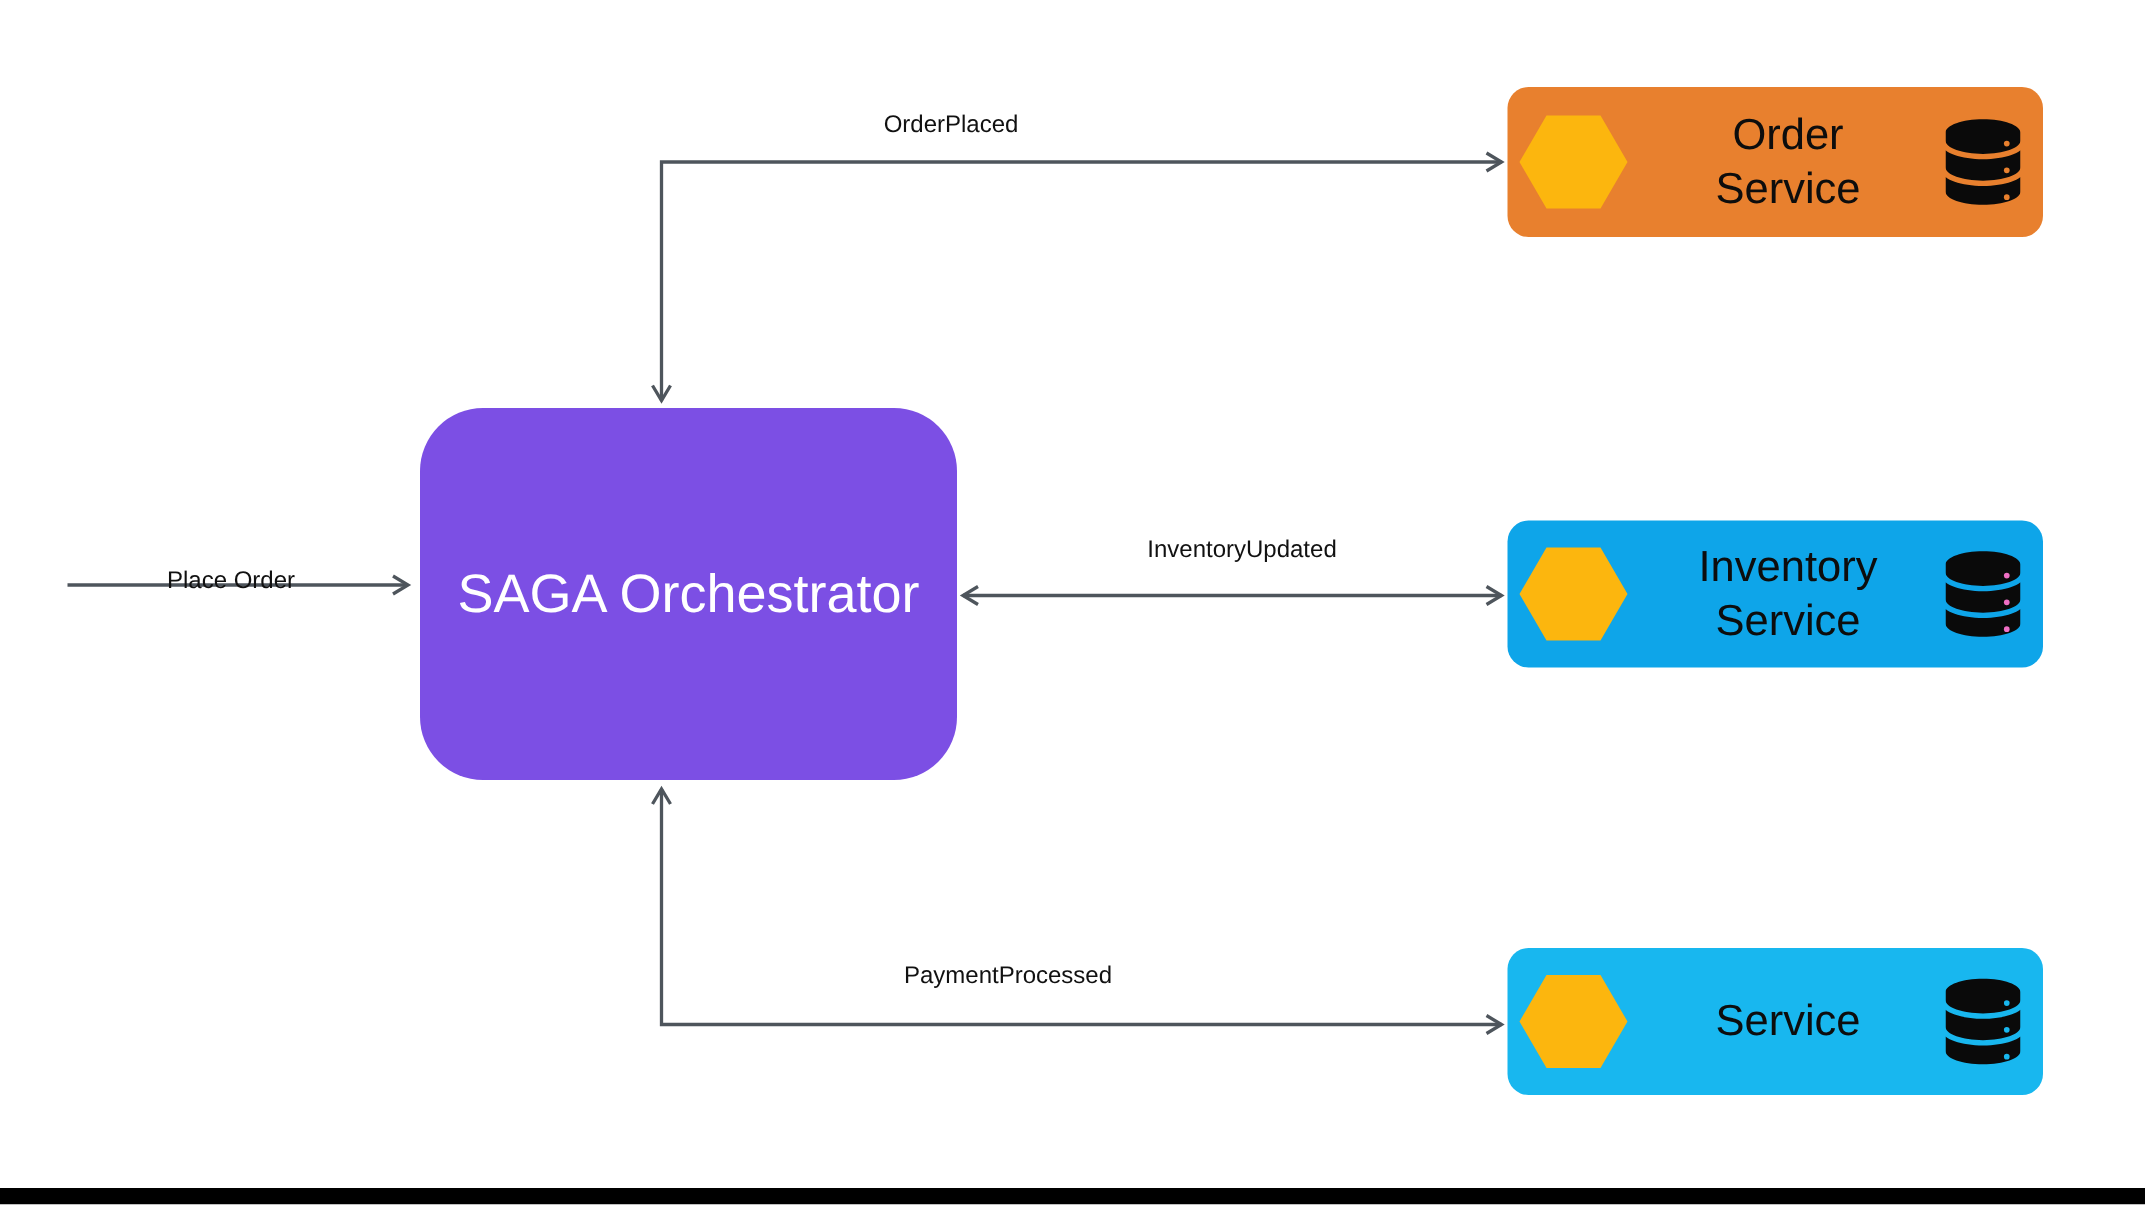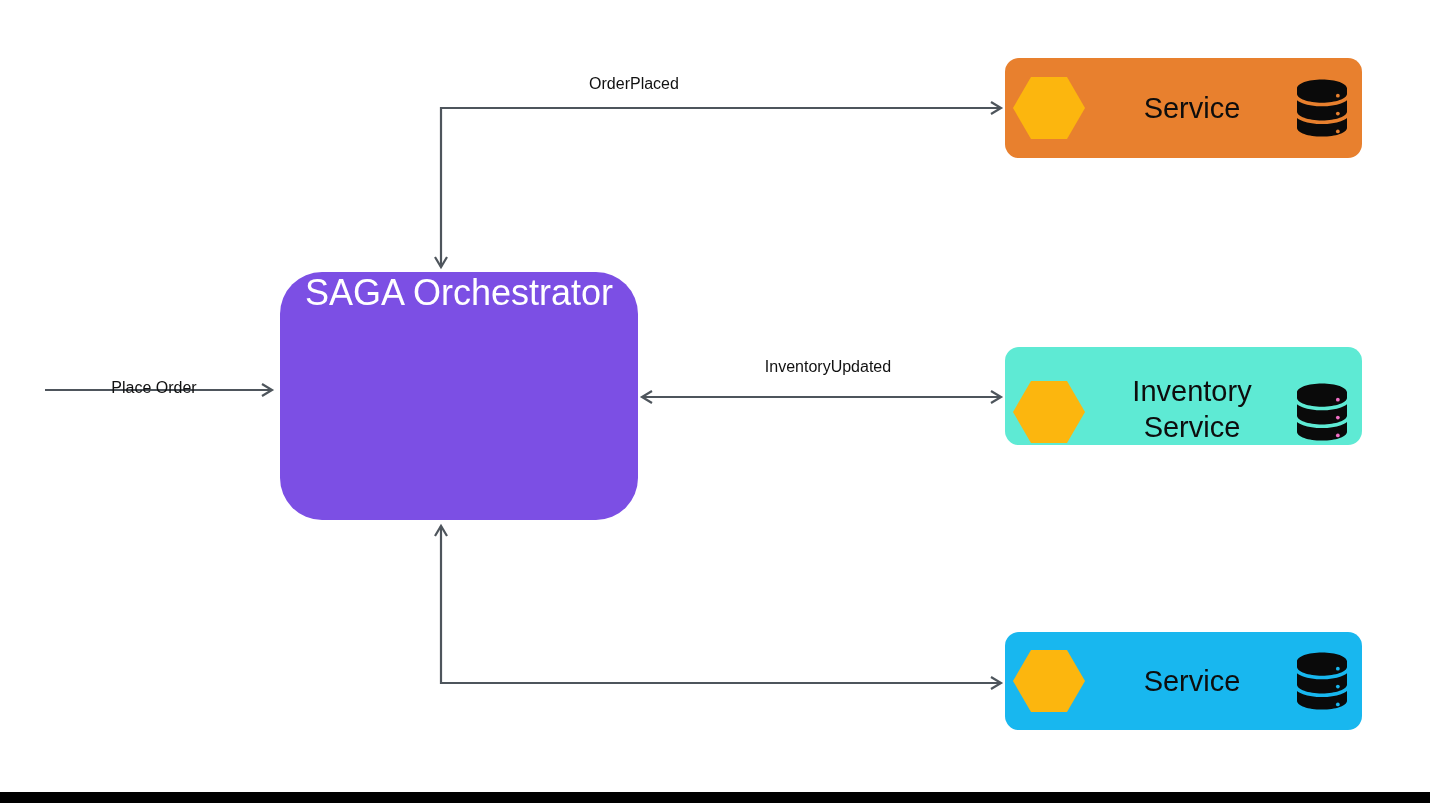--- a/index.html
+++ b/index.html
@@ -23,20 +23,21 @@
     font-size: 16px;
     color: #111111;
     white-space: nowrap;
   }
   .orchestrator {
     position: absolute;
     left: 280px; top: 272px;
     width: 358px; height: 248px;
     border-radius: 42px;
     display: flex;
+    align-items: center;
     justify-content: center;
     color: #ffffff;
     font-size: 36px;
     white-space: nowrap;
   }
   .service {
     position: absolute;
     left: 1005px;
     width: 357px; height: 98px;
     border-radius: 14px;
@@ -78,41 +79,43 @@
       <path class="edge-path" d="M45,390 H272" marker-end="url(#arrowhead)"></path>
       <path class="edge-path" d="M441,267 V108 H1001" marker-start="url(#arrowhead)" marker-end="url(#arrowhead)"></path>
       <path class="edge-path" d="M642,397 H1001" marker-start="url(#arrowhead)" marker-end="url(#arrowhead)"></path>
       <path class="edge-path" d="M441,526 V683 H1001" marker-start="url(#arrowhead)" marker-end="url(#arrowhead)"></path>
     </g>
   </svg>
 
   <div class="edge-label" style="left:154px; top:388px;">Place Order</div>
   <div class="edge-label" style="left:634px; top:84px;">OrderPlaced</div>
   <div class="edge-label" style="left:828px; top:367px;">InventoryUpdated</div>
+  <div class="edge-label" style="left:672px; top:651px;">PaymentProcessed</div>
 
   <div class="orchestrator" style="background-color: rgb(124, 79, 228);">
     <span style="color: rgb(255, 255, 255);">SAGA Orchestrator</span>
   </div>
 
   <div class="service order" style="background-color: rgb(232, 128, 46);">
     <svg class="hex-icon" width="76" height="66" viewBox="0 0 76 66">
       <polygon points="20,2 56,2 74,33 56,64 20,64 2,33" style="fill: rgb(252, 182, 14);"></polygon>
     </svg>
     <div class="svc-label">
+      <div>Order</div>
       <div>Service</div>
     </div>
     <svg class="db-icon" width="50" height="66" viewBox="0 0 448 512">
       <path d="M448 80v48c0 44.2-100.3 80-224 80S0 172.2 0 128V80C0 35.8 100.3 0 224 0S448 35.8 448 80zM393.2 214.7c20.8-7.4 39.9-16.9 54.8-28.6V288c0 44.2-100.3 80-224 80S0 332.2 0 288V186.1c14.9 11.8 34 21.2 54.8 28.6C99.7 230.7 159.5 240 224 240s124.3-9.3 169.2-25.3zM0 346.1c14.9 11.8 34 21.2 54.8 28.6C99.7 390.7 159.5 400 224 400s124.3-9.3 169.2-25.3c20.8-7.4 39.9-16.9 54.8-28.6V432c0 44.2-100.3 80-224 80S0 476.2 0 432V346.1z" style="fill: rgb(10, 10, 10);"></path>
       <circle cx="366" cy="146" r="17" style="fill: rgb(232, 128, 46);"></circle>
       <circle cx="366" cy="306" r="17" style="fill: rgb(232, 128, 46);"></circle>
       <circle cx="366" cy="466" r="17" style="fill: rgb(232, 128, 46);"></circle>
     </svg>
   </div>
 
-  <div class="service inventory" style="background-color: #5eead4; align-items: flex-end;">
+  <div class="service inventory" style="background-color: #0ea5e9;">
     <svg class="hex-icon" width="76" height="66" viewBox="0 0 76 66">
       <polygon points="20,2 56,2 74,33 56,64 20,64 2,33" style="fill: rgb(252, 182, 14);"></polygon>
     </svg>
     <div class="svc-label">
       <div>Inventory</div>
       <div>Service</div>
     </div>
     <svg class="db-icon" width="50" height="66" viewBox="0 0 448 512">
       <path d="M448 80v48c0 44.2-100.3 80-224 80S0 172.2 0 128V80C0 35.8 100.3 0 224 0S448 35.8 448 80zM393.2 214.7c20.8-7.4 39.9-16.9 54.8-28.6V288c0 44.2-100.3 80-224 80S0 332.2 0 288V186.1c14.9 11.8 34 21.2 54.8 28.6C99.7 230.7 159.5 240 224 240s124.3-9.3 169.2-25.3zM0 346.1c14.9 11.8 34 21.2 54.8 28.6C99.7 390.7 159.5 400 224 400s124.3-9.3 169.2-25.3c20.8-7.4 39.9-16.9 54.8-28.6V432c0 44.2-100.3 80-224 80S0 476.2 0 432V346.1z" style="fill: rgb(10, 10, 10);"></path>
       <circle cx="366" cy="146" r="17" style="fill: rgb(240, 111, 196);"></circle>

